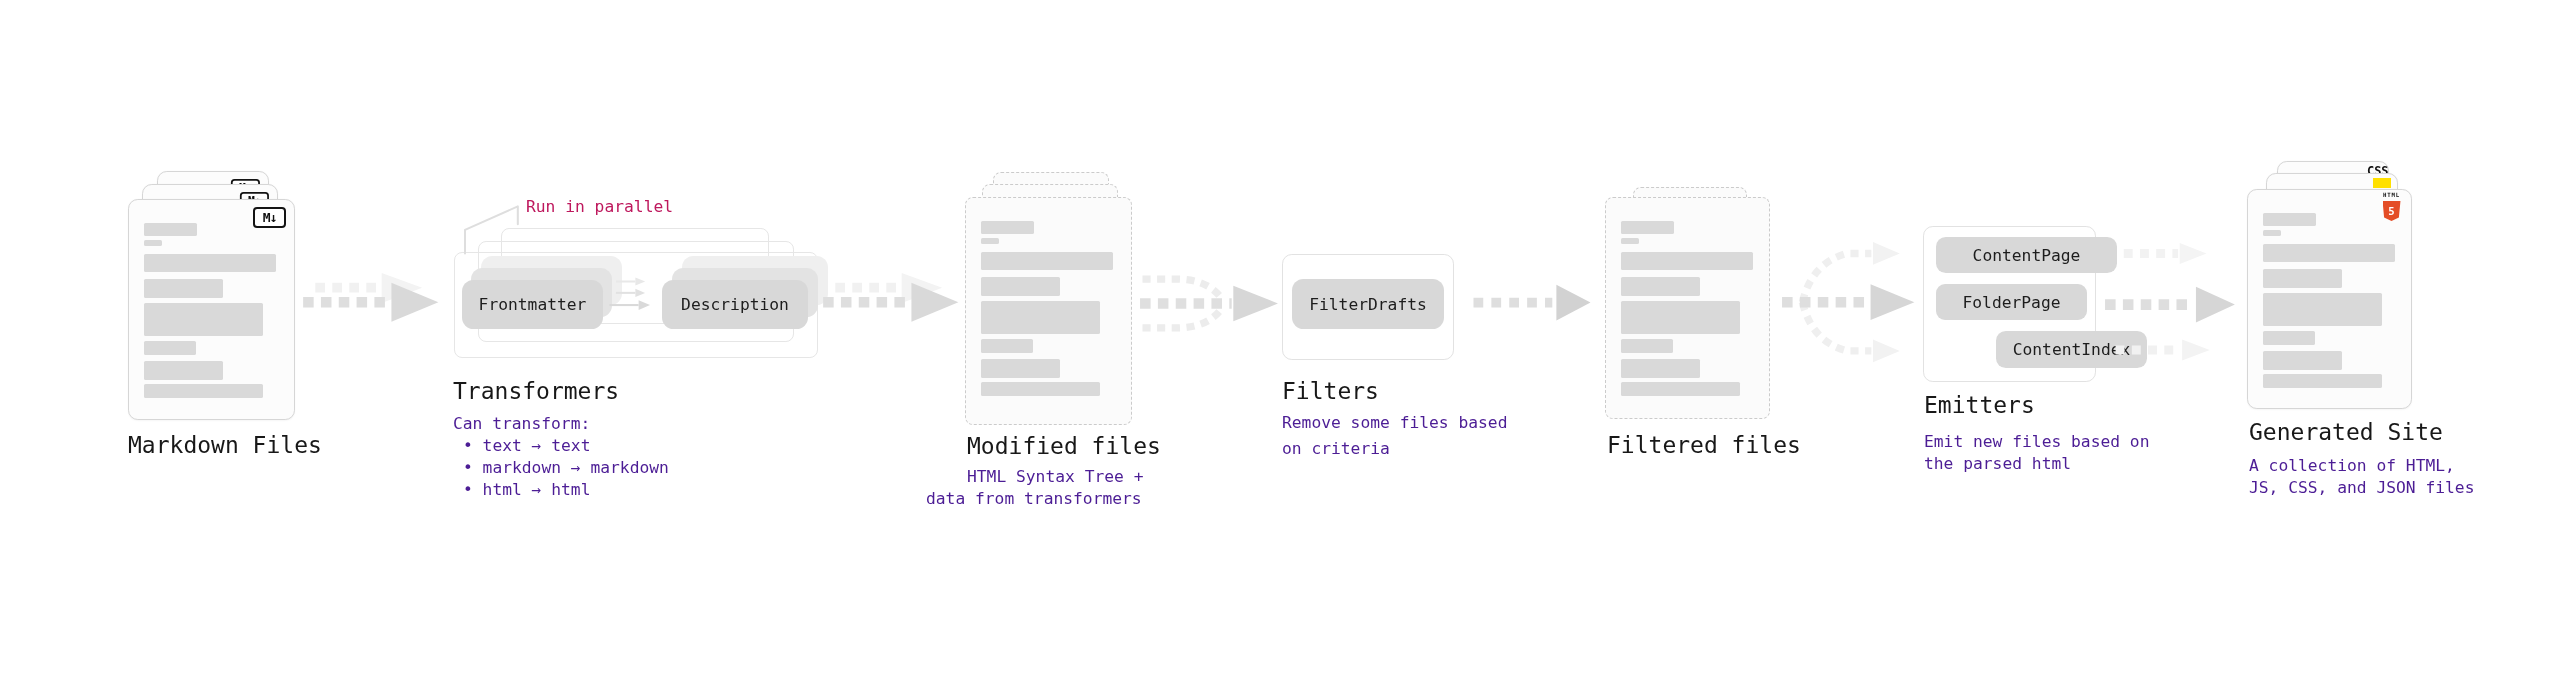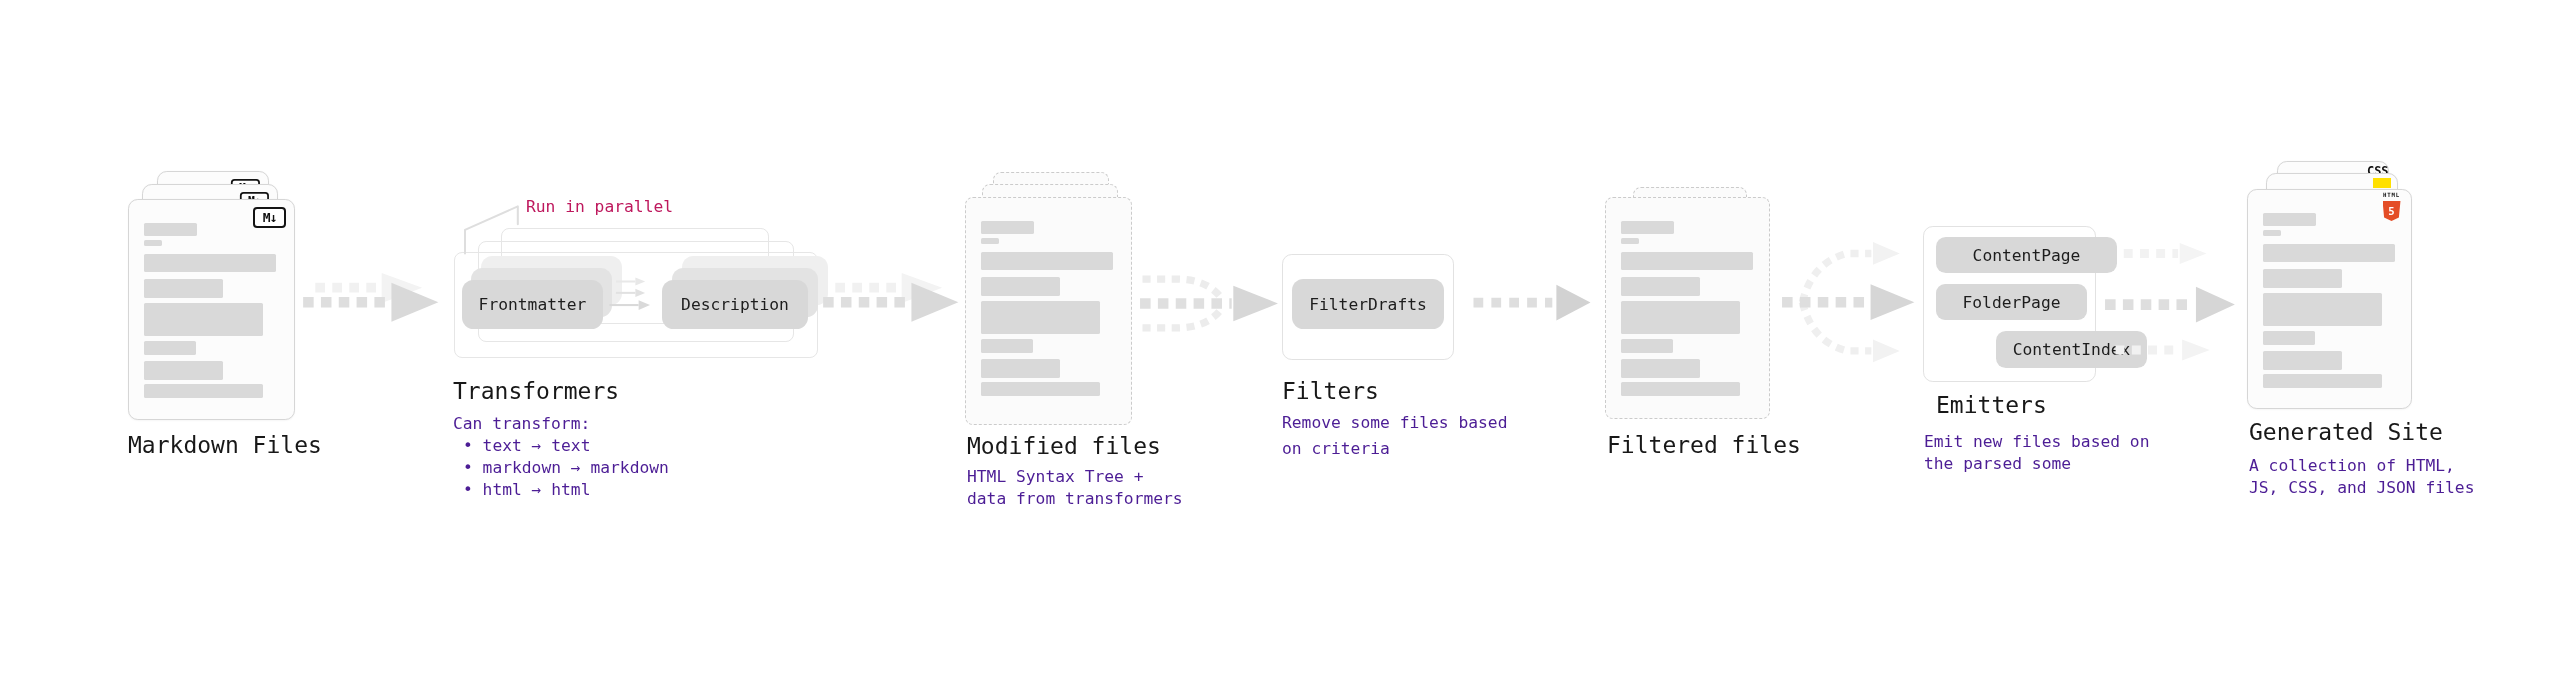--- a/index.html
+++ b/index.html
@@ -129,21 +129,21 @@
       <div class="bar" style="top:40px;width:18.7px;height:5.7px;"></div>
       <div class="bar" style="top:54px;width:132px;height:18px;"></div>
       <div class="bar" style="top:79px;width:79px;height:18.7px;"></div>
       <div class="bar" style="top:103px;width:119px;height:32.5px;"></div>
       <div class="bar" style="top:141px;width:52px;height:14px;"></div>
       <div class="bar" style="top:161px;width:79px;height:18.7px;"></div>
       <div class="bar" style="top:184px;width:119px;height:14px;"></div>
     </div>
     <h2 class="heading" style="left:967px;top:432px;">Modified files</h2>
     <div class="cap" style="left:967px;top:466px;">HTML Syntax Tree +</div>
-    <div class="cap" style="left:967px;top:488px;text-align:center;">data from transformers</div>
+    <div class="cap" style="left:926px;top:488px;text-align:center;">data from transformers</div>
   </section>
 
   
   <svg class="arrow" style="left:1136px;top:267px;" width="146" height="73" viewBox="0 0 180 90">
     <path d="M8,15 H50 Q88,15 105,38" fill="none" stroke="#ececec" stroke-width="9" stroke-dasharray="10 8"></path>
     <path d="M8,75 H50 Q88,75 105,52" fill="none" stroke="#ececec" stroke-width="9" stroke-dasharray="10 8"></path>
     <line x1="5" y1="45" x2="118" y2="45" stroke="#dfdfdf" stroke-width="13" stroke-dasharray="13 9"></line>
     <polygon points="120,23 175,45 120,67" fill="#d7d7d7"></polygon>
   </svg>
 
@@ -187,23 +187,23 @@
     <line x1="5" y1="79" x2="112" y2="79" stroke="#dedede" stroke-width="13" stroke-dasharray="13 9"></line>
     <polygon points="114,57 168,79 114,101" fill="#d6d6d6"></polygon>
   </svg>
 
   
   <section class="stage">
     <div class="obox" style="left:1923px;top:226px;width:173px;height:156px;"></div>
     <div class="pill" style="left:1936px;top:237px;width:181px;height:36px;border-radius:9.8px;">ContentPage</div>
     <div class="pill" style="left:1936px;top:284px;width:151px;height:36px;border-radius:9px;">FolderPage</div>
     <div class="pill" style="left:1996px;top:331px;width:151px;height:37px;border-radius:9.8px;">ContentIndex</div>
-    <h2 class="heading" style="left:1924px;top:391px;margin-left:12px;">Emitters</h2>
+    <h2 class="heading" style="left:1924px;top:391px;">Emitters</h2>
     <div class="cap" style="left:1924px;top:431px;">Emit new files based on</div>
-    <div class="cap" style="left:1924px;top:453px;">the parsed some</div>
+    <div class="cap" style="left:1924px;top:453px;">the parsed html</div>
   </section>
 
   
   <svg class="arrow" style="left:2101px;top:242px;" width="142" height="122" viewBox="0 0 175 150">
     <line x1="28" y1="14" x2="95" y2="14" stroke="#f2f2f2" stroke-width="11" stroke-dasharray="11 9"></line>
     <polygon points="97,1 130,14 97,27" fill="#f4f4f4"></polygon>
     <line x1="5" y1="77" x2="115" y2="77" stroke="#dedede" stroke-width="13" stroke-dasharray="13 9"></line>
     <polygon points="117,55 165,77 117,99" fill="#d6d6d6"></polygon>
     <line x1="18" y1="133" x2="98" y2="133" stroke="#f1f1f1" stroke-width="11" stroke-dasharray="11 9"></line>
     <polygon points="100,120 134,133 100,146" fill="#f3f3f3"></polygon>

